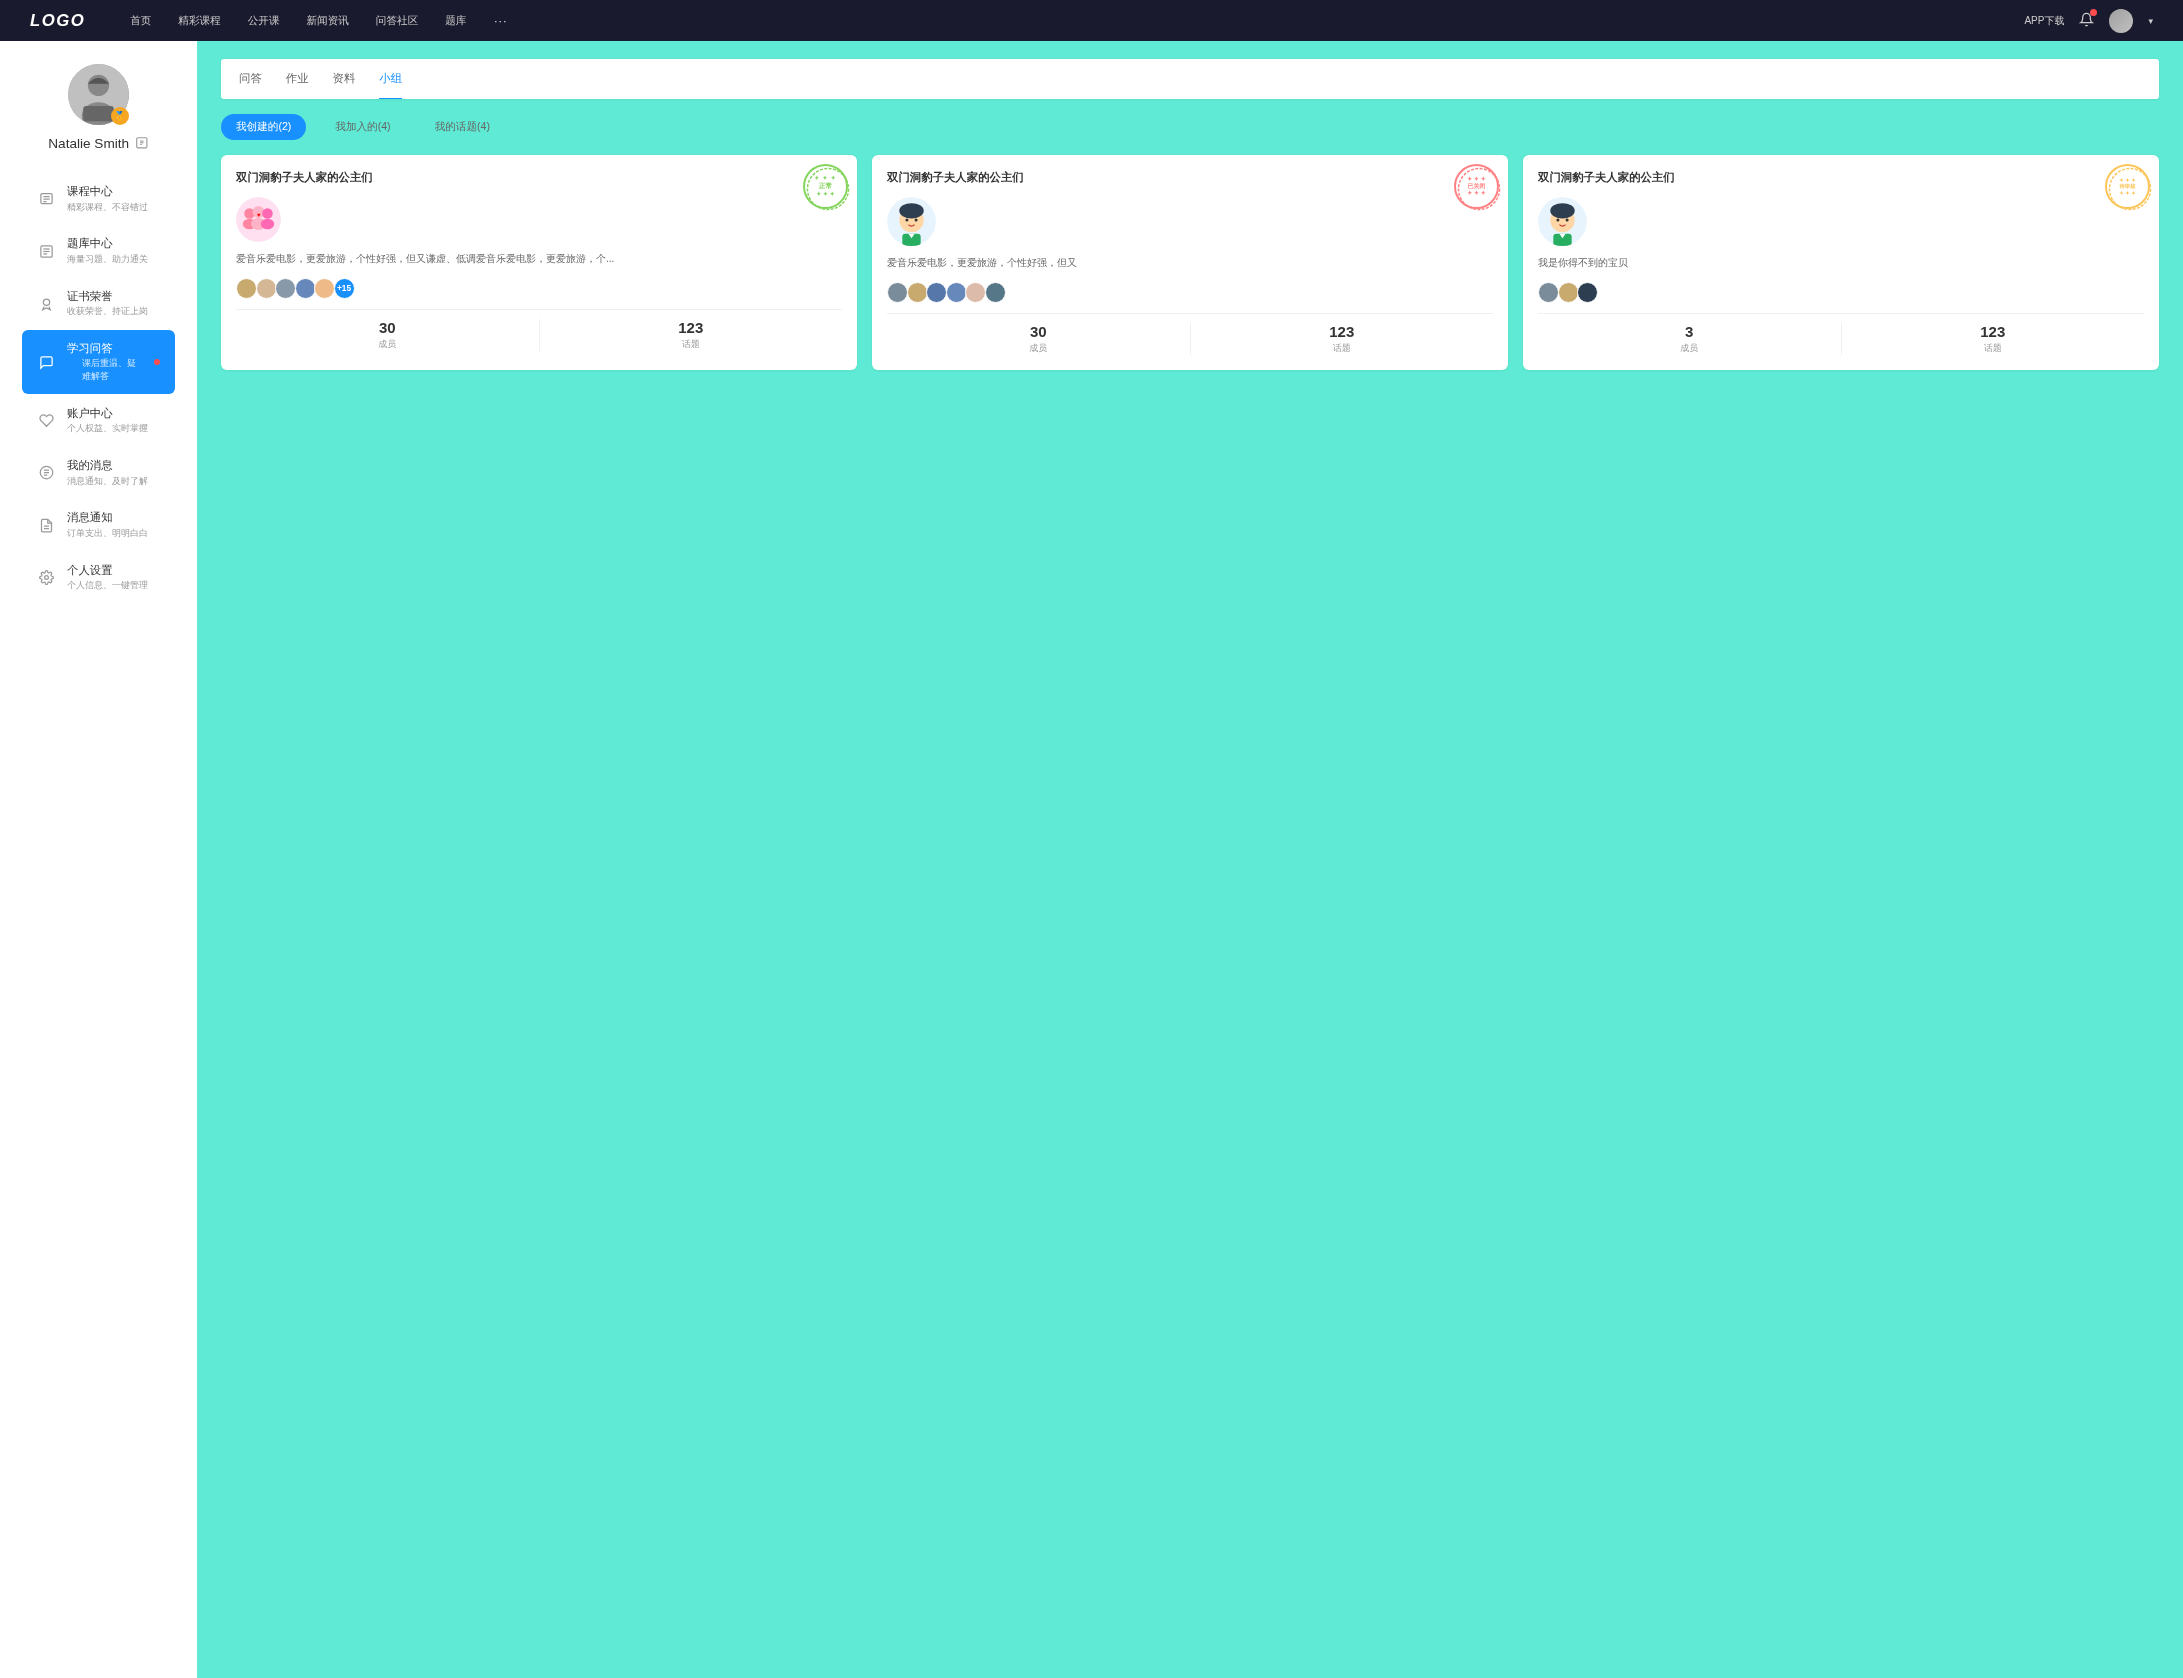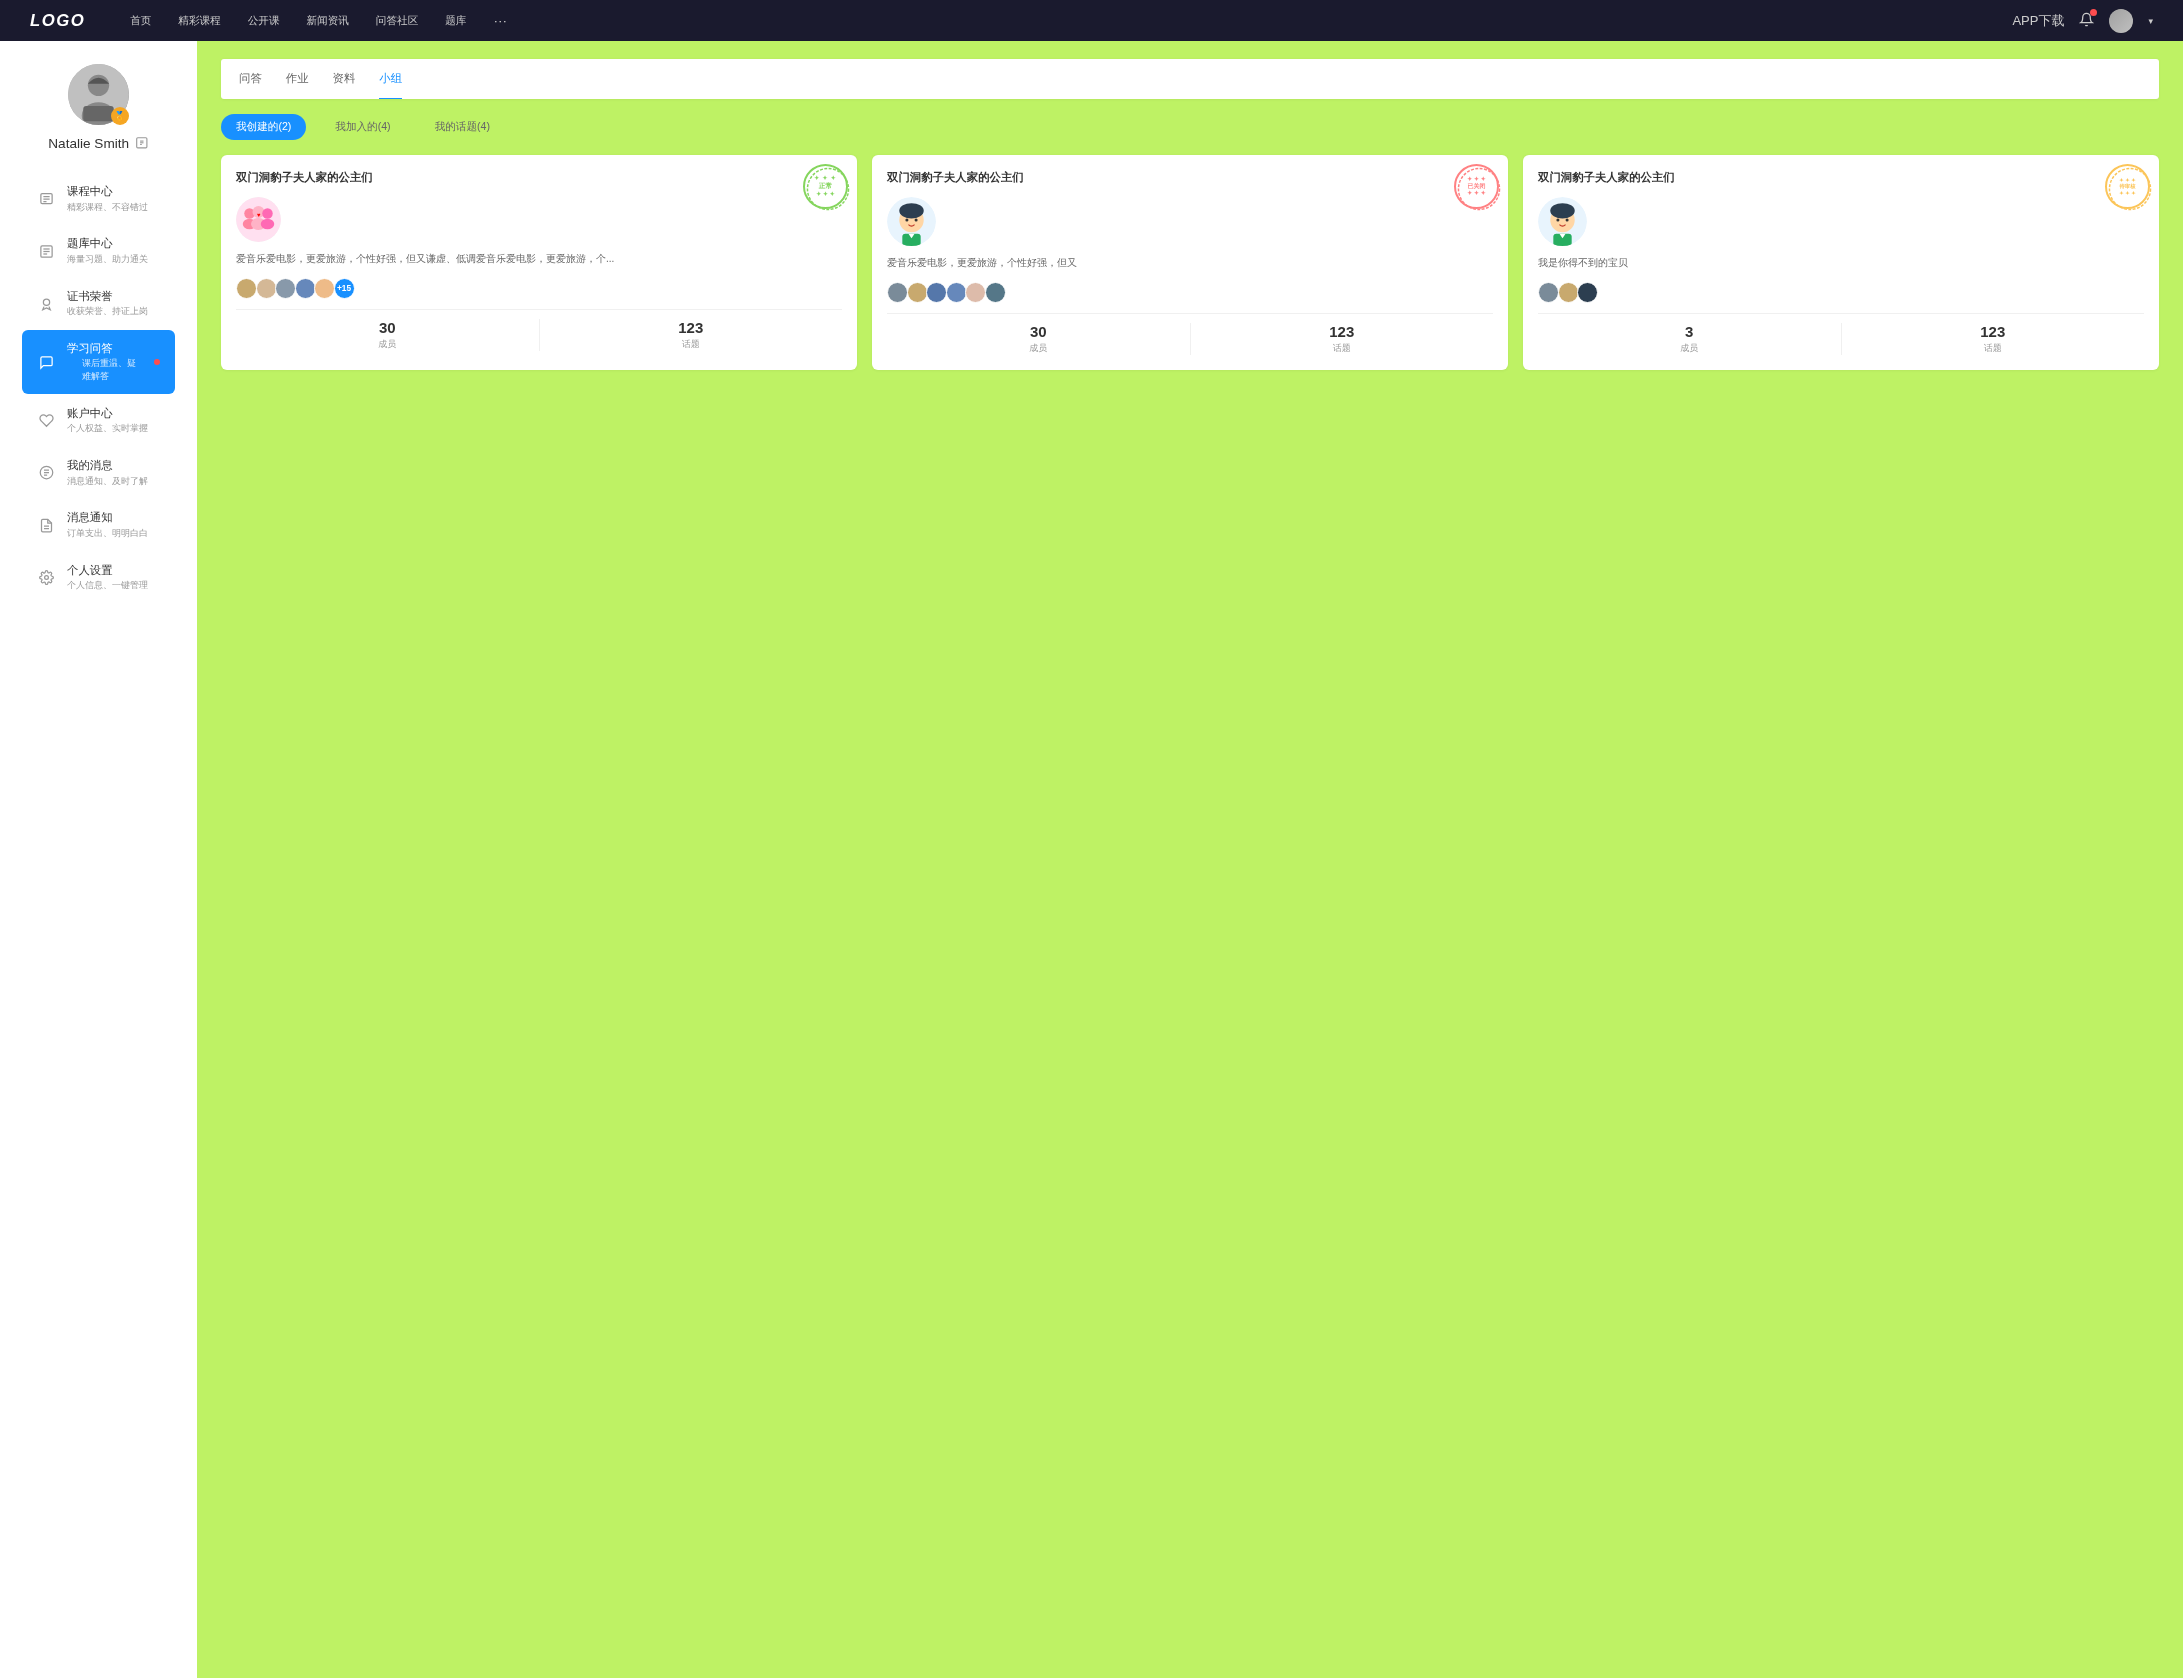--- a/index.html
+++ b/index.html
@@ -41,21 +41,21 @@
       cursor: pointer;
     }
     .header-right {
       display: flex;
       align-items: center;
       gap: 15px;
       margin-left: auto;
     }
     .header-download {
       color: #ccc;
-      font-size: 13px;
+      font-size: 10px;
       cursor: pointer;
     }
     .header-bell {
       position: relative;
       cursor: pointer;
     }
     .header-bell-icon {
       width: 16.7px;
       height: 16.7px;
       color: #ccc;
@@ -200,21 +200,21 @@
       height: 6px;
       background: #ff4d4f;
       border-radius: 50%;
       margin-left: auto;
     }
 
     
     .content {
       flex: 1;
       padding: 18px 24px;
-      background: #bef264;
+      background: #5eead4;
     }
 
     
     .tabs {
       display: flex;
       gap: 24px;
       margin-bottom: 15px;
       background: white;
       padding: 0 18px;
       border-radius: 3px;

